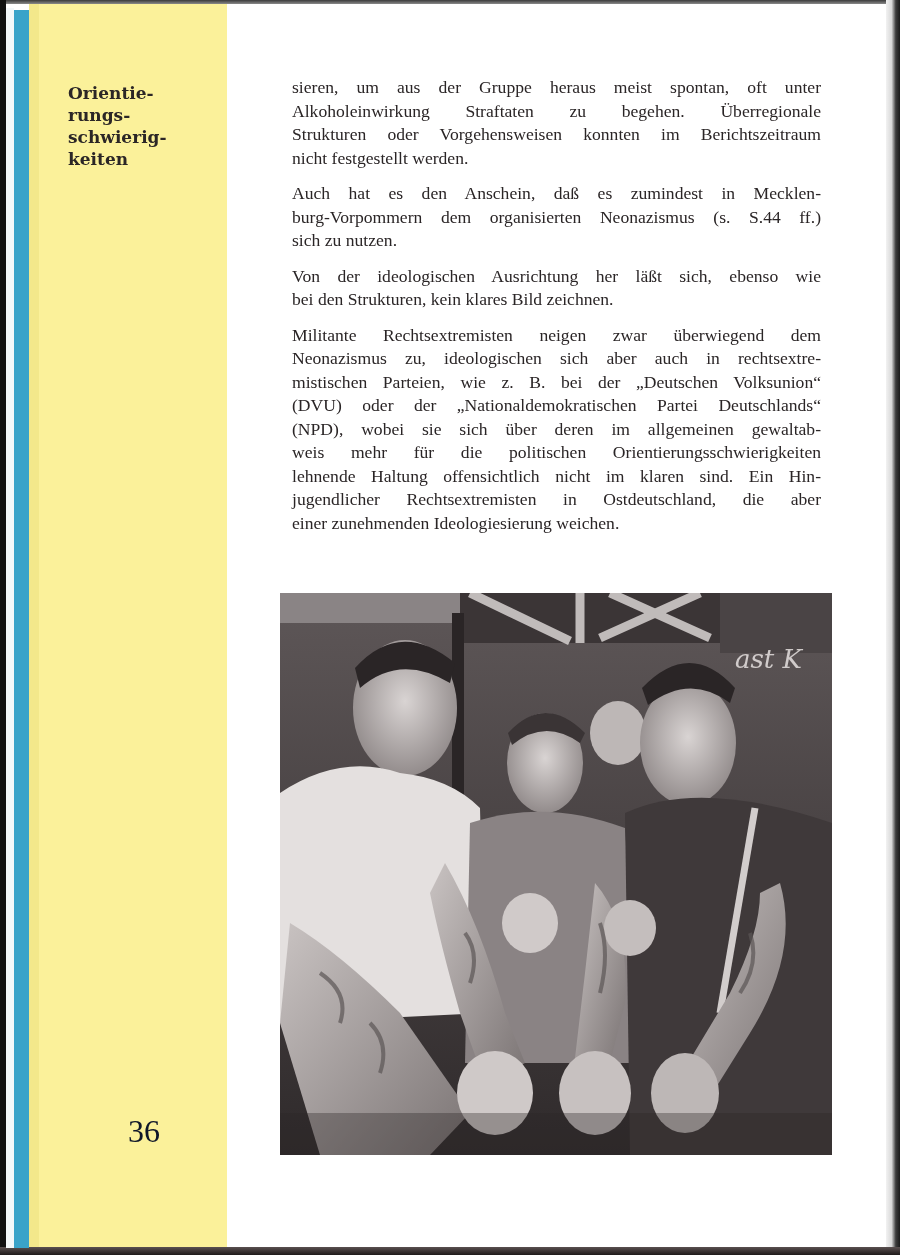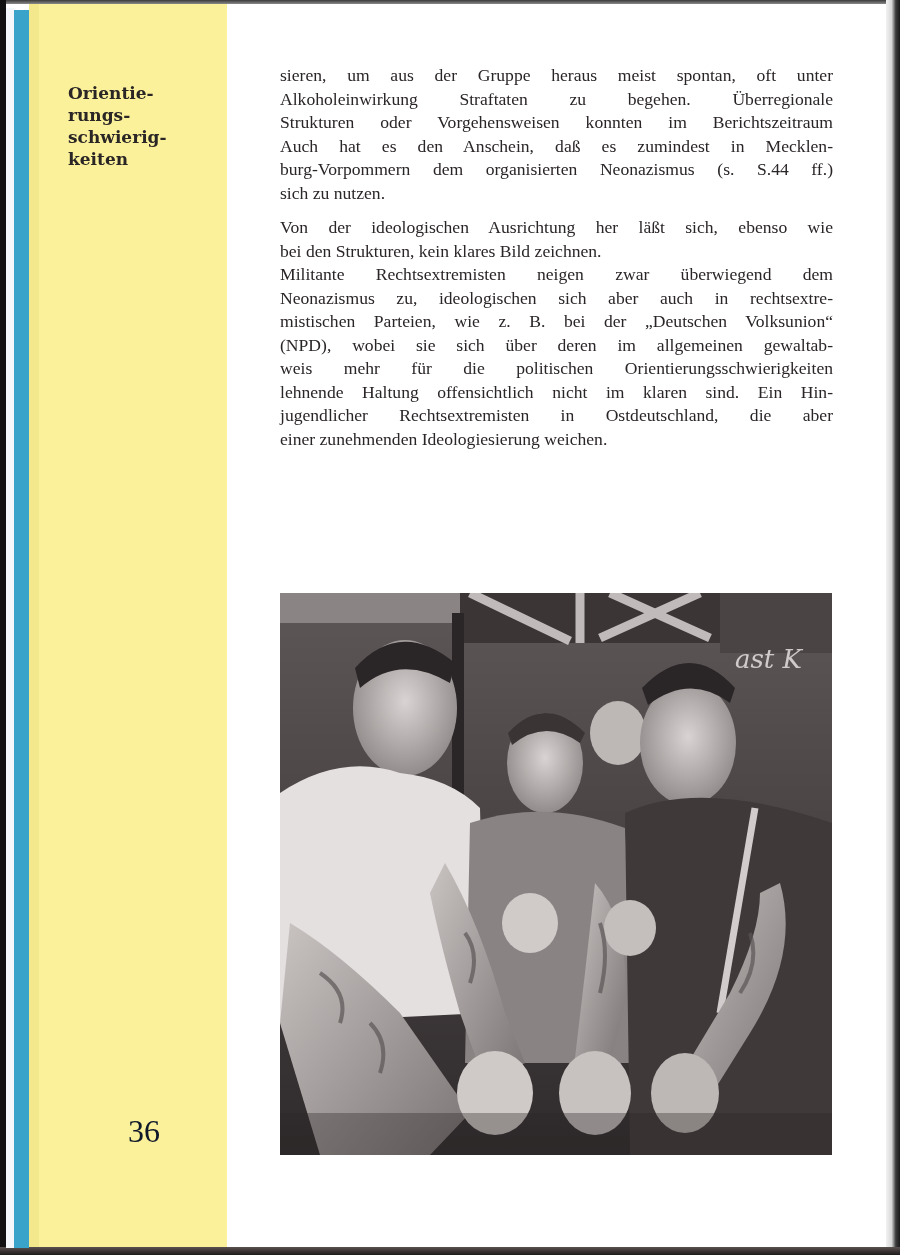--- a/index.html
+++ b/index.html
@@ -57,21 +57,21 @@
       font-size: 32px; color: #0f172a;
     }
     .body-text {
       position: absolute; left: 280px; top: 64px; width: 553px;
       font-family: "Liberation Serif", serif;
       font-size: 17.6px; line-height: 23.5px;
       color: #2a2526;
       text-align: justify;
       hyphens: manual;
     }
-    .body-text p { margin: 0; }
+    .body-text p { margin: 12px; }
     .body-text p.gap { margin-top: 11px; }
     .body-text .line { display: block; text-align: justify; text-align-last: justify; }
     .body-text .line.last { text-align-last: left; }
 
     .photo {
       position: absolute; left: 280px; top: 593px; width: 552px; height: 562px;
       background: #bef264;
       overflow: hidden;
     }
   </style>
@@ -94,34 +94,36 @@
 schwierig-
 keiten</div>
 
   <div class="page-number">36</div>
 
   <div class="body-text">
     <p>
       <span class="line">sieren, um aus der Gruppe heraus meist spontan, oft unter</span>
       <span class="line">Alkoholeinwirkung Straftaten zu begehen. Überregionale</span>
       <span class="line">Strukturen oder Vorgehensweisen konnten im Berichtszeitraum</span>
+      <span class="line last">nicht festgestellt werden.</span>
     </p>
     <p>
       <span class="line">Auch hat es den Anschein, daß es zumindest in Mecklen-</span>
       <span class="line">burg-Vorpommern dem organisierten Neonazismus (s. S.44 ff.)</span>
       <span class="line last">sich zu nutzen.</span>
     </p>
     <p class="gap">
       <span class="line">Von der ideologischen Ausrichtung her läßt sich, ebenso wie</span>
       <span class="line last">bei den Strukturen, kein klares Bild zeichnen.</span>
     </p>
     <p>
       <span class="line">Militante Rechtsextremisten neigen zwar überwiegend dem</span>
       <span class="line">Neonazismus zu, ideologischen sich aber auch in rechtsextre-</span>
       <span class="line">mistischen Parteien, wie z. B. bei der „Deutschen Volksunion“</span>
+      <span class="line">(DVU) oder der „Nationaldemokratischen Partei Deutschlands“</span>
       <span class="line">(NPD), wobei sie sich über deren im allgemeinen gewaltab-</span>
       <span class="line">weis mehr für die politischen Orientierungsschwierigkeiten</span>
       <span class="line">lehnende Haltung offensichtlich nicht im klaren sind. Ein Hin-</span>
       <span class="line">jugendlicher Rechtsextremisten in Ostdeutschland, die aber</span>
       <span class="line last">einer zunehmenden Ideologiesierung weichen.</span>
     </p>
   </div>
 
   <div class="photo" title="Black-and-white photograph of three young men with shaved/short hair showing tattooed forearms and fists toward the camera, flag in the background">
     <svg width="552" height="562" viewBox="0 0 552 562" xmlns="http://www.w3.org/2000/svg">

